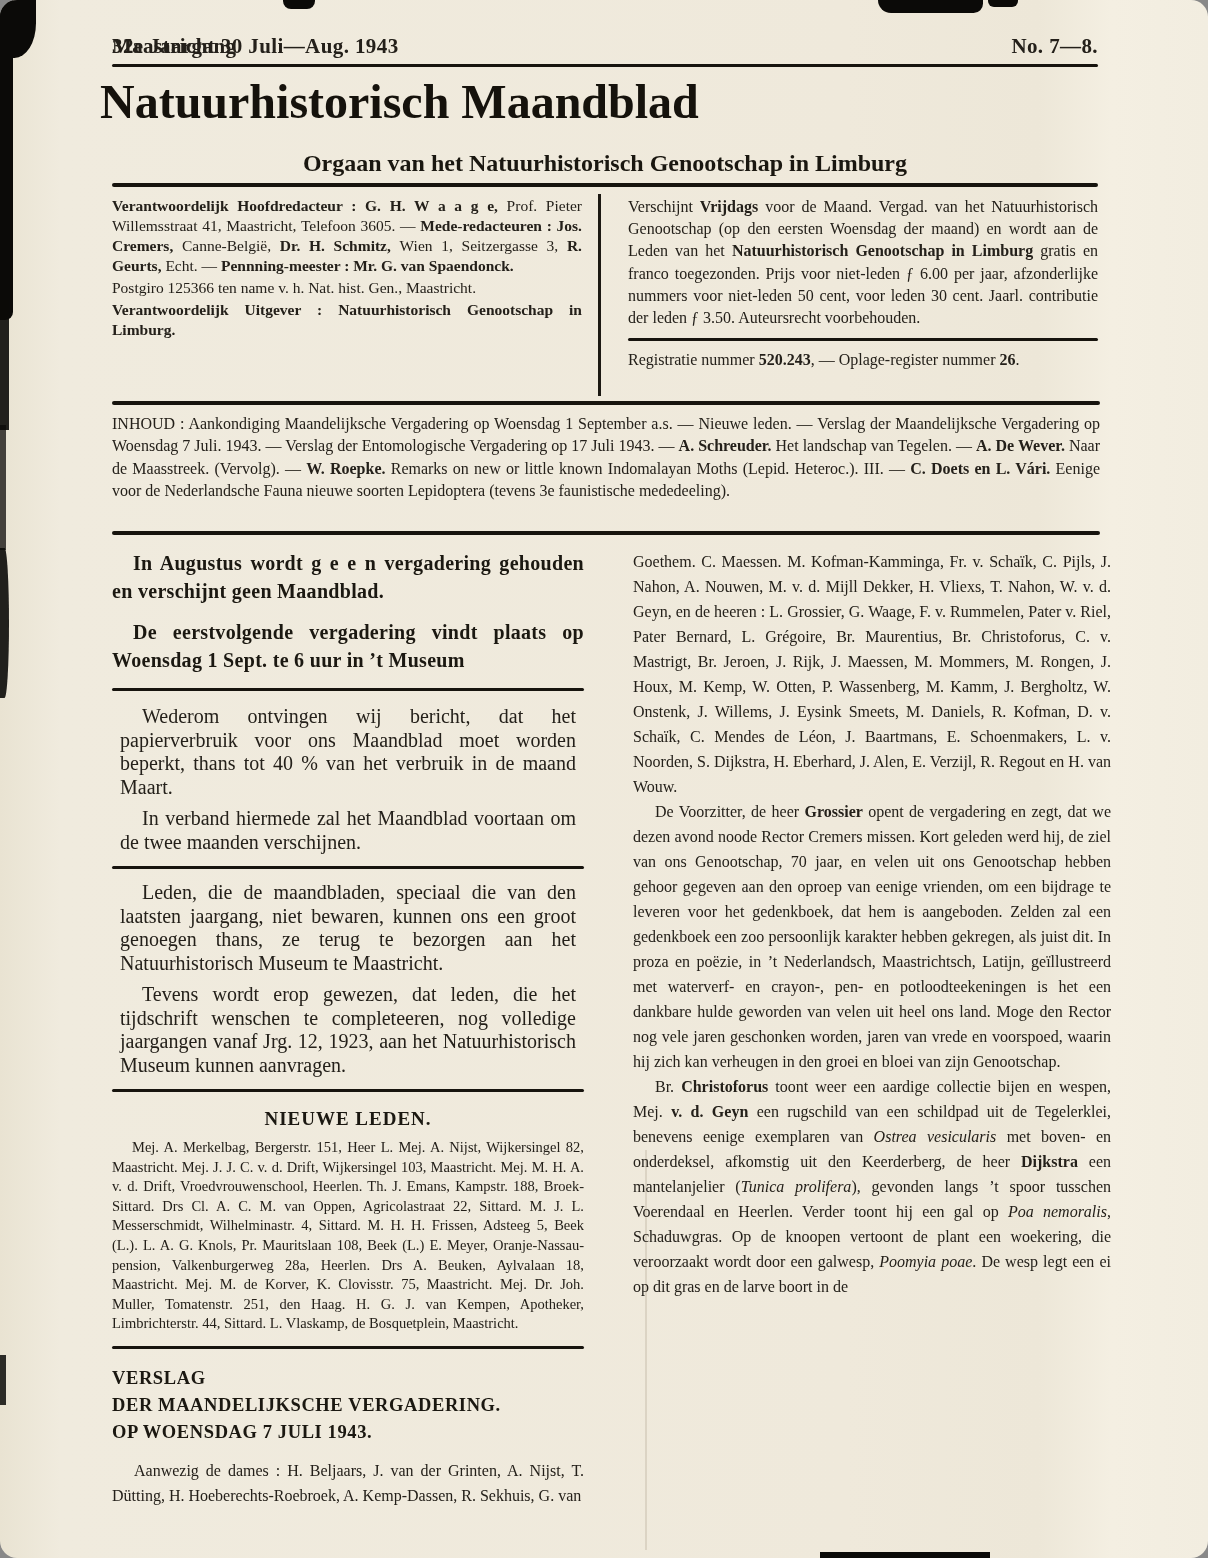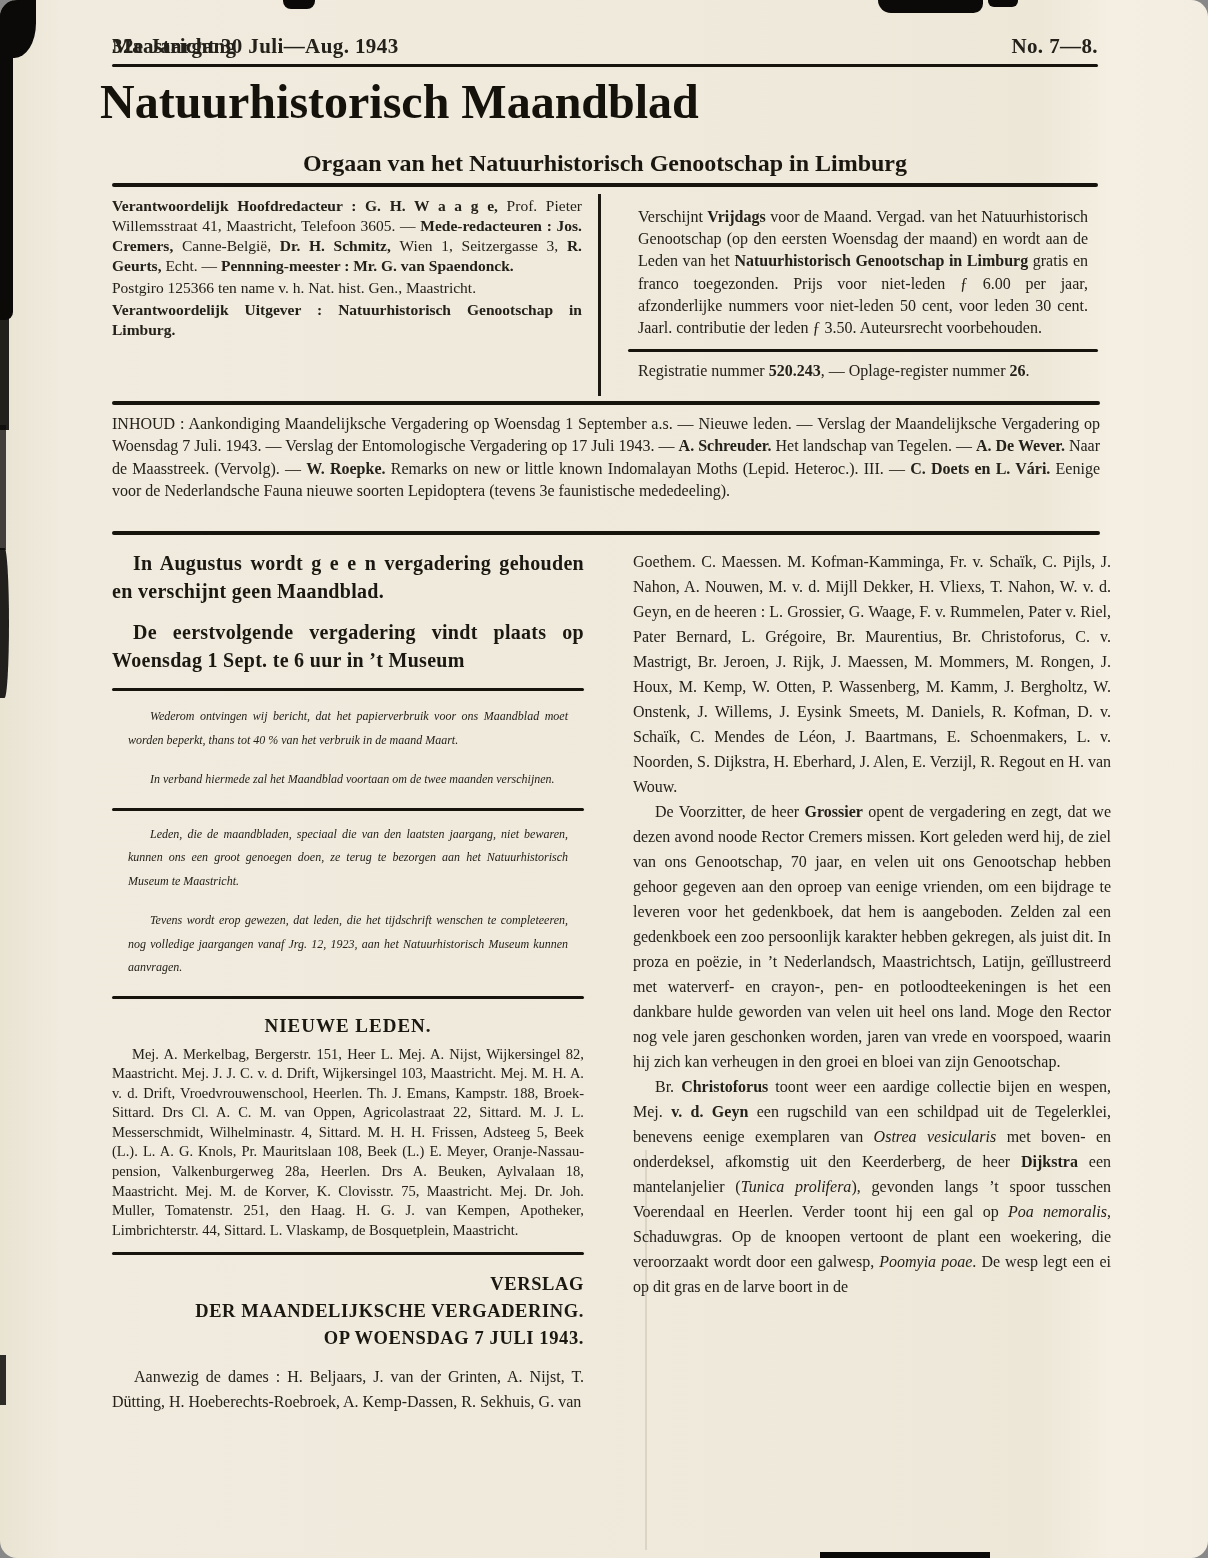--- a/index.html
+++ b/index.html
@@ -17,37 +17,37 @@
   .hdr-row { top:34px; left:112px; width:986px; display:flex; justify-content:space-between; align-items:baseline;
              font-size:21px; font-weight:700; letter-spacing:.4px; }
   .hdr-date { position:absolute; left:0; right:0; text-align:left; }
   .title { top:74px; left:100px; width:1010px; text-align:left; font-size:48px; font-weight:700;
            white-space:nowrap; letter-spacing:0; color:#15120c; }
   .subtitle { top:150px; left:112px; width:986px; text-align:center; font-size:24px; font-weight:700; color:#1a1710; }
   
   .mast-left { top:196px; left:112px; width:470px; font-size:15.5px; line-height:20px; text-align:justify; }
   .mast-left p { margin:0 0 2px 0; }
   .mast-right { top:196px; left:628px; width:470px; font-size:16px; line-height:22.2px; text-align:justify; }
-  .mast-right p { margin:10px; }
+  .mast-right p { margin:0; }
   .mast-divider { left:598px; top:194px; width:3px; height:202px; background:#1c1913; }
   .reg-line { margin-top:8px !important; text-align:left !important; }
   .mast-inner-rule { height:3px; margin-top:9px; }
   
   .inhoud { top:413px; left:112px; width:988px; font-size:16px; line-height:22.4px; text-align:justify; }
   
   .col { top:549px; }
   .col-left  { left:112px; width:472px; }
   .col-right { left:633px; width:478px; }
   .announce { font-weight:700; font-size:20px; line-height:28px; text-align:justify; text-indent:21px;
               margin:0 0 13px 0; letter-spacing:.3px; color:#1b1811; }
   .announce:last-of-type { margin-bottom:0; }
-  .notice { font-style:italic; font-size:12px; line-height:23.5px; text-align:justify; text-indent:22px; margin:16px; }
+  .notice { font-size:20px; line-height:23.5px; text-align:justify; text-indent:22px; margin:8px; }
   .heading-center { text-align:center; font-weight:700; font-size:19px; letter-spacing:1px; margin:16px 0 8px 0; color:#1b1811; }
   .leden-text { font-size:14.5px; line-height:19.6px; text-align:justify; text-indent:20px; margin:0; }
-  .verslag-h { text-align:right; font-weight:700; font-size:18.5px; line-height:27px; letter-spacing:.6px;
+  .verslag-h { text-align:left; font-weight:700; font-size:18.5px; line-height:27px; letter-spacing:.6px;
                margin:16px 0 12px 0; color:#1b1811; }
   .body-par { font-size:16px; line-height:25px; text-align:justify; margin:0; }
   .indent { text-indent:22px; }
   .mt14 { margin-top:14px !important; }
   .mt12 { margin-top:12px !important; }
   
   .art { position:absolute; background:#0b0a08; }
   .crease { position:absolute; width:2px; background:rgba(116,100,72,.16); }
 </style>
 </head>
@@ -82,21 +82,21 @@
   <div class="abs inhoud"><span>INHOUD : Aankondiging Maandelijksche Vergadering op Woensdag 1 September a.s. — Nieuwe leden. — Verslag der Maandelijksche Vergadering op Woensdag 7 Juli. 1943. — Verslag der Entomologische Vergadering op 17 Juli 1943. — </span><span class="b">A. Schreuder.</span><span> Het landschap van Tegelen. — </span><span class="b">A. De Wever.</span><span> Naar de Maasstreek. (Vervolg). — </span><span class="b">W. Roepke.</span><span> Remarks on new or little known Indomalayan Moths (Lepid. Heteroc.). III. — </span><span class="b">C. Doets en L. Vári.</span><span> Eenige voor de Nederlandsche Fauna nieuwe soorten Lepidoptera (tevens 3e faunistische mededeeling).</span></div>
   <div class="abs rule" style="top:531px;left:112px;width:988px;height:4px;"></div>
 
   <div class="abs col col-left">
     <p class="announce">In Augustus wordt g e e n vergadering gehouden en verschijnt geen Maandblad.</p>
     <p class="announce">De eerstvolgende vergadering vindt plaats op Woensdag 1 Sept. te 6 uur in ’t Museum</p>
     <div class="hr mt14"></div>
     <p class="notice mt14">Wederom ontvingen wij bericht, dat het papierverbruik voor ons Maandblad moet worden beperkt, thans tot 40 % van het verbruik in de maand Maart.</p>
     <p class="notice">In verband hiermede zal het Maandblad voortaan om de twee maanden verschijnen.</p>
     <div class="hr mt12"></div>
-    <p class="notice mt12">Leden, die de maandbladen, speciaal die van den laatsten jaargang, niet bewaren, kunnen ons een groot genoegen doen, ze terug te bezorgen aan het Natuurhistorisch Museum te Maastricht.</p>
+    <p class="notice mt12">Leden, die de maandbladen, speciaal die van den laatsten jaargang, niet bewaren, kunnen ons een groot genoegen thans, ze terug te bezorgen aan het Natuurhistorisch Museum te Maastricht.</p>
     <p class="notice">Tevens wordt erop gewezen, dat leden, die het tijdschrift wenschen te completeeren, nog volledige jaargangen vanaf Jrg. 12, 1923, aan het Natuurhistorisch Museum kunnen aanvragen.</p>
     <div class="hr mt12"></div>
     <h3 class="heading-center">NIEUWE LEDEN.</h3>
     <p class="leden-text">Mej. A. Merkelbag, Bergerstr. 151, Heer L. Mej. A. Nijst, Wijkersingel 82, Maastricht. Mej. J. J. C. v. d. Drift, Wijkersingel 103, Maastricht. Mej. M. H. A. v. d. Drift, Vroedvrouwenschool, Heerlen. Th. J. Emans, Kampstr. 188, Broek-Sittard. Drs Cl. A. C. M. van Oppen, Agricolastraat 22, Sittard. M. J. L. Messerschmidt, Wilhelminastr. 4, Sittard. M. H. H. Frissen, Adsteeg 5, Beek (L.). L. A. G. Knols, Pr. Mauritslaan 108, Beek (L.) E. Meyer, Oranje-Nassau-pension, Valkenburgerweg 28a, Heerlen. Drs A. Beuken, Aylvalaan 18, Maastricht. Mej. M. de Korver, K. Clovisstr. 75, Maastricht. Mej. Dr. Joh. Muller, Tomatenstr. 251, den Haag. H. G. J. van Kempen, Apotheker, Limbrichterstr. 44, Sittard. L. Vlaskamp, de Bosquetplein, Maastricht.</p>
     <div class="hr mt12"></div>
     <div class="verslag-h">
       <div>VERSLAG</div>
       <div>DER MAANDELIJKSCHE VERGADERING.</div>
       <div>OP WOENSDAG 7 JULI 1943.</div>
     </div>

